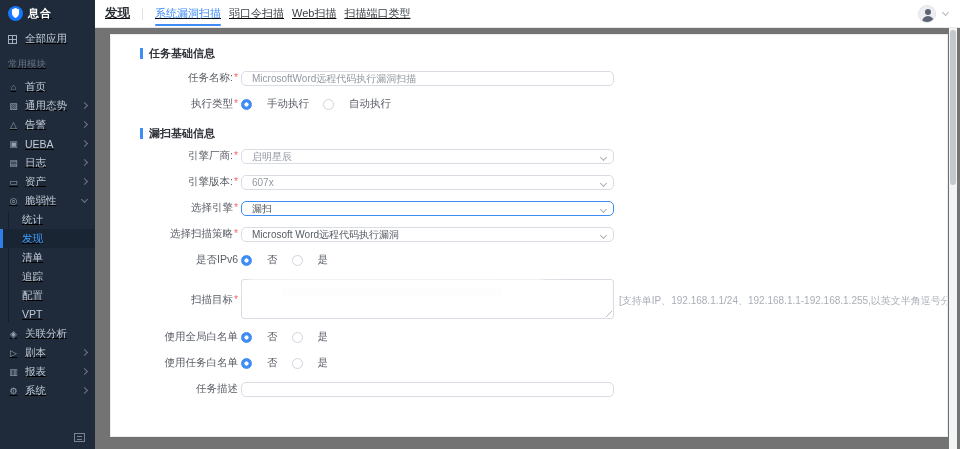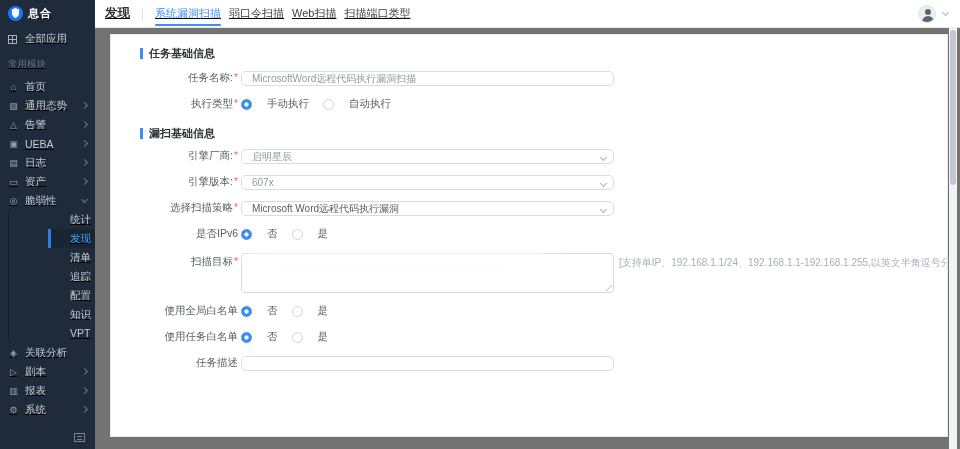--- a/index.html
+++ b/index.html
@@ -15,21 +15,21 @@
   .logo-text { color:#fff; font-size:11px; font-weight:bold; letter-spacing:1px; }
   .side-item { height:19px; display:flex; align-items:center; padding:0 8px; font-size:10.5px; color:#c2cad4; cursor:pointer; }
   .side-item .ic { width:11px; margin-right:6px; font-size:9px; color:#97a2af; text-align:center; flex:0 0 11px; }
   .all-apps { height:22px; margin-top:2px; }
   .grid-ic { width:9px; height:9px; flex:0 0 9px; margin-right:8px; border:1px solid #a5afbb;
     background: linear-gradient(#a5afbb,#a5afbb) center/1px 100% no-repeat,
                 linear-gradient(#a5afbb,#a5afbb) center/100% 1px no-repeat; }
   .side-section-label { font-size:9.5px; color:#67717e; padding:8px 0 6px 8px; }
   .chev { margin-left:auto; width:5px; height:5px; border-right:1px solid #6d7886; border-bottom:1px solid #6d7886; transform:rotate(-45deg); }
   .chev.down { transform:rotate(45deg); margin-top:-2px; }
-  .submenu { position:relative;padding-left:48px; }
+  .submenu { position:relative; }
   .submenu::before { content:""; position:absolute; left:8px; top:2px; bottom:2px; width:1px; background:#151e2a; }
   .sub-item { position:relative; height:19px; line-height:19px; padding-left:22px; font-size:10.5px; color:#c2cad4; cursor:pointer; }
   .sub-item.active { color:#3f9eff; background:#1a2534; }
   .sub-item.active::before { content:""; position:absolute; left:0; top:0; bottom:0; width:3px; background:#2e80e8; }
   .collapse-btn { position:absolute; right:10px; bottom:7px; width:11px; height:9px; border:1px solid #79828f; cursor:pointer;
     background: linear-gradient(#79828f,#79828f) 2px 2px/5px 1px no-repeat,
                 linear-gradient(#79828f,#79828f) 2px 5px/5px 1px no-repeat; }
 
   
   .main { position:relative; width:865px; height:449px; display:flex; flex-direction:column; }
@@ -49,21 +49,21 @@
   .content { position:relative; flex:1; background:#737373; }
   .card { position:absolute; left:15px; top:6px; width:838px; height:403px; background:#fff;
           border:1px solid #ececee; box-shadow:0 1px 3px rgba(0,0,0,0.04); padding-top:11px; overflow:hidden; }
 
   .section-header { display:flex; align-items:center; margin:0 0 10px 29px; }
   .section-bar { width:3px; height:11px; background:#3f8cf5; margin-right:6px; }
   .section-title { font-size:11px; font-weight:bold; color:#303339; }
   .sh2 { margin-top:14px; margin-bottom:8px;align-items:center; }
 
   .form-row { display:flex; align-items:flex-start; min-height:15px; margin-bottom:11px; }
-  .form-row.top { align-items:flex-start; }
+  .form-row.top { align-items:center; }
   .form-label { width:127px; flex:0 0 127px; text-align:right; font-size:10.5px; color:#5a5e66; }
   .form-row.top .form-label { padding-top:2px; }
   .req { color:#f56c6c; margin-left:1px; }
   .ctrl { margin-left:3px; width:373px; flex:0 0 373px; }
   .tbox { height:15px; line-height:13px; border:1px solid #d9dce3; border-radius:5px; background:#fff;
           font-size:10px; color:#5f646c; padding:0 10px; display:flex; align-items:center; cursor:text; }
   .sel { position:relative; cursor:pointer; }
   .sel::after { content:""; position:absolute; right:7px; top:5px; width:4px; height:4px;
                 border-right:1px solid #aab0b8; border-bottom:1px solid #aab0b8; transform:rotate(45deg); }
   .sel.focused { border-color:#3f8cf5; }
@@ -141,21 +141,20 @@
       <span>脆弱性</span>
       <span class="chev down"></span>
     </div>
 
     <div class="submenu">
       <div class="sub-item">统计</div>
       <div class="sub-item active">发现</div>
       <div class="sub-item">清单</div>
       <div class="sub-item">追踪</div>
       <div class="sub-item">配置</div>
-      <div class="sub-item">知识</div>
       <div class="sub-item">VPT</div>
     </div>
 
     <div class="side-item">
       <span class="ic">◈</span>
       <span>关联分析</span>
     </div>
     <div class="side-item">
       <span class="ic">▷</span>
       <span>剧本</span>
@@ -229,20 +228,26 @@
         </div>
 
         <div class="form-row">
           <label class="form-label"><span>引擎版本:</span><span class="req">*</span></label>
           <div class="ctrl">
               <div class="tbox sel val-muted">607x</div>
             </div>
         </div>
 
 
+        <div class="form-row">
+          <label class="form-label"><span>选择引擎</span><span class="req">*</span></label>
+          <div class="ctrl">
+              <div class="tbox sel focused val-dark">漏扫</div>
+            </div>
+        </div>
 
         <div class="form-row">
           <label class="form-label"><span>选择扫描策略</span><span class="req">*</span></label>
           <div class="ctrl">
               <div class="tbox sel val-dark">Microsoft Word远程代码执行漏洞</div>
             </div>
         </div>
 
         <div class="form-row">
           <label class="form-label"><span>是否IPv6</span></label>

